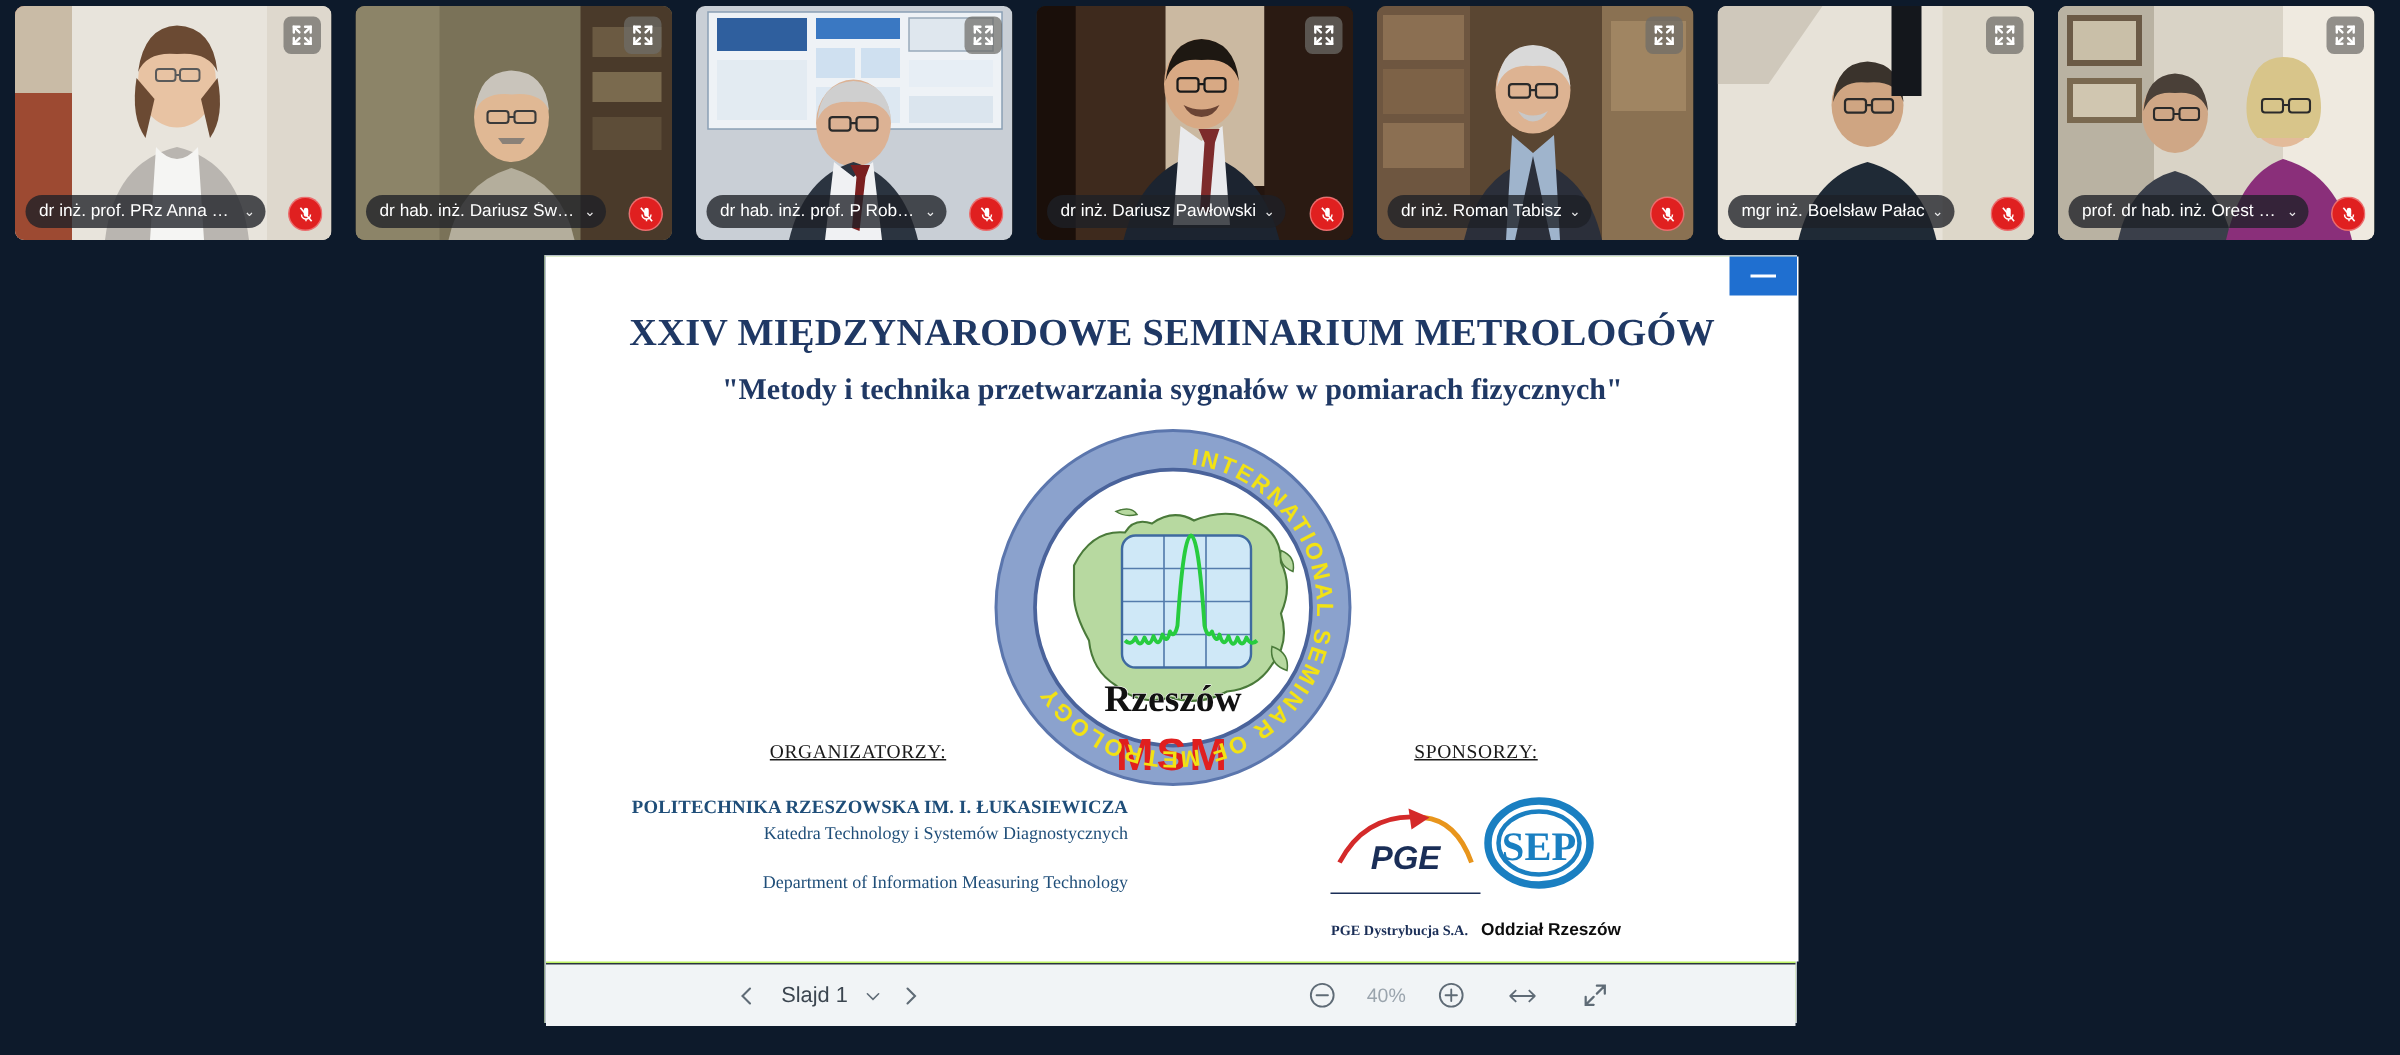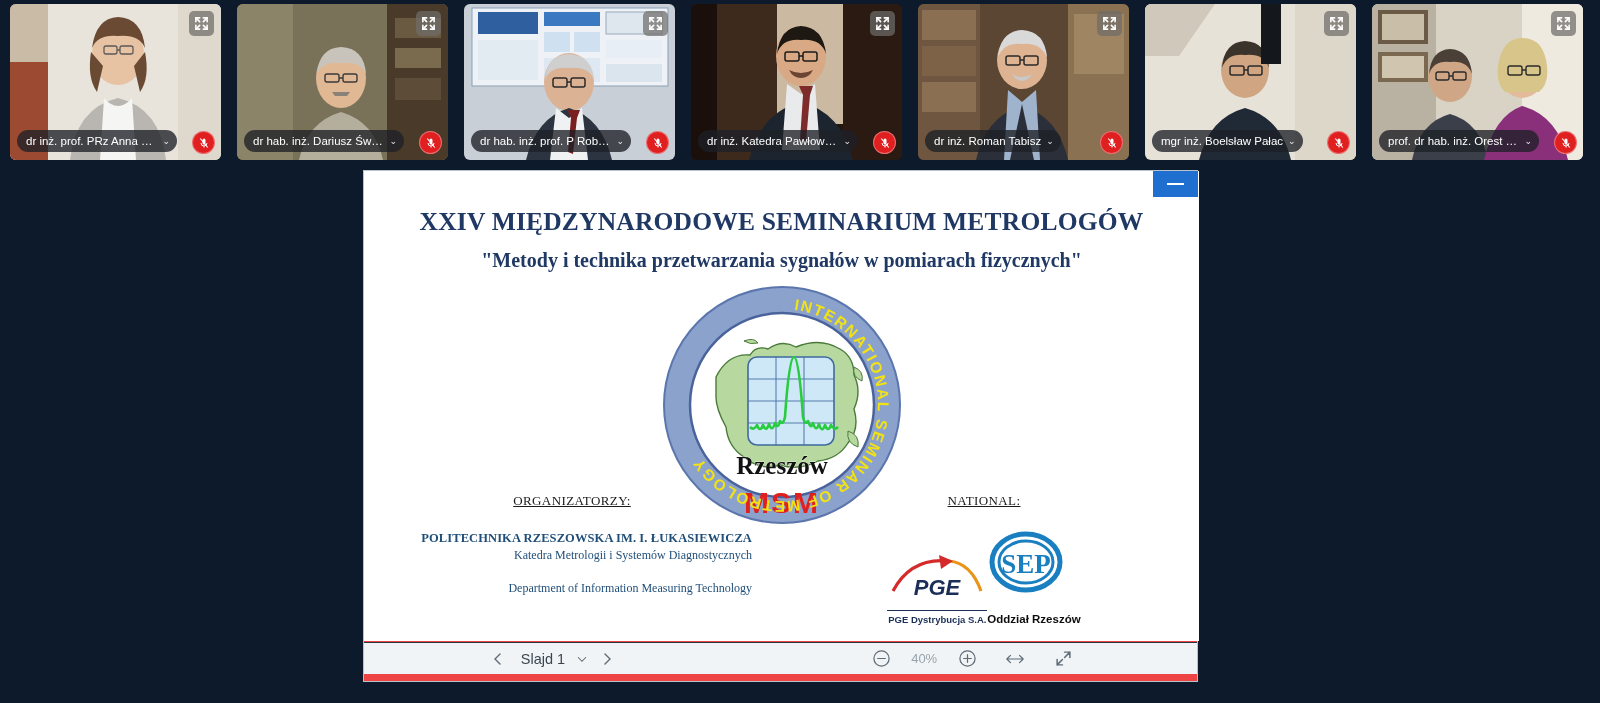--- a/index.html
+++ b/index.html
@@ -63,21 +63,21 @@
     display: flex; align-items: center; justify-content: center;
     border: 1.5px solid rgba(255,255,255,.35);
     cursor: pointer;
   }
 
   
   #stage {
     position: absolute;
     left: 363px; top: 170px;
     width: 835px; height: 512px;
-    background: #ef4444;
+    background: #bef264;
     border: 1px solid #b9c1c9;
   }
   #minimize-btn {
     position: absolute;
     left: 1153px; top: 171px;
     width: 45px; height: 26px;
     background: #1f6fd0;
     display: flex; align-items: center; justify-content: center;
     cursor: pointer;
     z-index: 5;
@@ -142,41 +142,41 @@
 
   #sponsors {
     position: absolute; left: 420px; top: 322px; width: 400px;
   }
   #sponsor-logos {
     margin-top: 22px;
     display: flex; align-items: flex-end; justify-content: center; 
   }
 
   .pge-cap {
-    font-family: Liberation Sans, sans-serif;
+    font-family: Liberation Serif, serif;
     font-size: 9.5px; font-weight: bold; color: #1a2e57;
-    text-align: center; margin-top: 3px;
-    border-top: 1.2px solid #1a2e57; padding-top: 3px;
+    text-align: left; margin-top: 3px;
+    border-top: 1.2px solid #1a2e57; padding-top: 20px;
   }
   .sep-cap {
     font-family: "Liberation Sans", sans-serif;
     font-size: 11.5px; font-weight: bold; color: #0d0d0d;
     text-align: center; margin-top: 16px;
   }
   .ariett-cap {
     font-family: "Liberation Sans", sans-serif;
     font-size: 6.6px; font-weight: bold; color: #2b2b2b;
     text-align: center; line-height: 1.35; letter-spacing: .2px;
     margin-top: 2px;
   }
 
   
   #toolbar {
     position: absolute; left: 0; top: 471px;
-    width: 833px; height: 32px;
+    width: 833px; height: 42px;
     background: #f1f4f6;
     border-top: 1px solid #2b3440;
     display: flex; align-items: center; justify-content: center;
     gap: 0;
   }
   .tb-group { display: flex; align-items: center; }
   .tb-btn {
     width: 34px; height: 34px;
     display: flex; align-items: center; justify-content: center;
     cursor: pointer; color: #5f6b76;
@@ -325,21 +325,21 @@
       <path d="M96 80 l14 10 l14-10 l5 66h-38z" fill="#e9eaec"></path>
       <path d="M108 82 l4 9 l-3 45 l6 2 l4-47 l3-9z" fill="#7d2b2b"></path>
     </svg>
     <div class="expand-btn">
       <svg width="15" height="15" viewBox="0 0 16 16" fill="none" stroke="#fff" stroke-width="1.7" stroke-linecap="round">
         <path d="M2 6V2h4M14 6V2h-4M2 10v4h4M14 10v4h-4"></path>
           <path d="M2 2l4 4M14 2l-4 4M2 14l4-4M14 14l-4-4"></path>
       </svg>
     </div>
     <div class="name-pill">
-      <span class="nm">dr inż. Katedra Pawłowski</span>
+      <span class="nm">dr inż. Dariusz Pawłowski</span>
       <span class="chev">⌄</span>
     </div>
     <div class="mute-icon">
       <svg width="12" height="12" viewBox="0 0 16 16" fill="#fff">
           <rect x="6" y="2" width="4" height="8" rx="2"></rect>
           <path d="M4 8a4 4 0 0 0 8 0" stroke="#fff" stroke-width="1.3" fill="none"></path>
           <path d="M8 12v2" stroke="#fff" stroke-width="1.3"></path>
           <path d="M3 2l10 12" stroke="#fff" stroke-width="1.5"></path>
         </svg>
     </div>
@@ -502,28 +502,28 @@
         <text font-family="'Liberation Sans', sans-serif" font-size="15.5" font-weight="bold" fill="#f2e214" letter-spacing="1.6">
           <textPath href="#arcAll" startOffset="27%">INTERNATIONAL SEMINAR OF METROLOGY</textPath>
         </text>
       </svg>
     </div>
 
     <div id="organizers">
       <div class="col-head">ORGANIZATORZY:</div>
       <div id="org-list">
         <div class="org-name">POLITECHNIKA RZESZOWSKA IM. I. ŁUKASIEWICZA</div>
-        <div class="org-dept">Katedra Metrologii i Systemów Diagnostycznych</div>
+        <div class="org-dept">Katedra Technology i Systemów Diagnostycznych</div>
         <div class="org-gap"></div>
         <div class="org-dept">Department of Information Measuring Technology</div>
       </div>
     </div>
 
     <div id="sponsors">
-      <div class="col-head">NATIONAL:</div>
+      <div class="col-head">SPONSORZY:</div>
       <div id="sponsor-logos">
 
         <div>
           <svg width="100" height="52" viewBox="0 0 100 52">
             <path d="M6 40 q18-34 56-30" fill="none" stroke="#d42a2a" stroke-width="3.2"></path>
             <path d="M62 10 q22 2 32 30" fill="none" stroke="#e8951c" stroke-width="3.2"></path>
             <path d="M52 4 l14 6 l-12 8z" fill="#d42a2a"></path>
             <text x="50" y="44" text-anchor="middle" font-family="'Liberation Sans', sans-serif" font-style="italic" font-weight="bold" font-size="22" fill="#1a2e57">PGE</text>
           </svg>
           <div class="pge-cap">PGE Dystrybucja S.A.</div>

